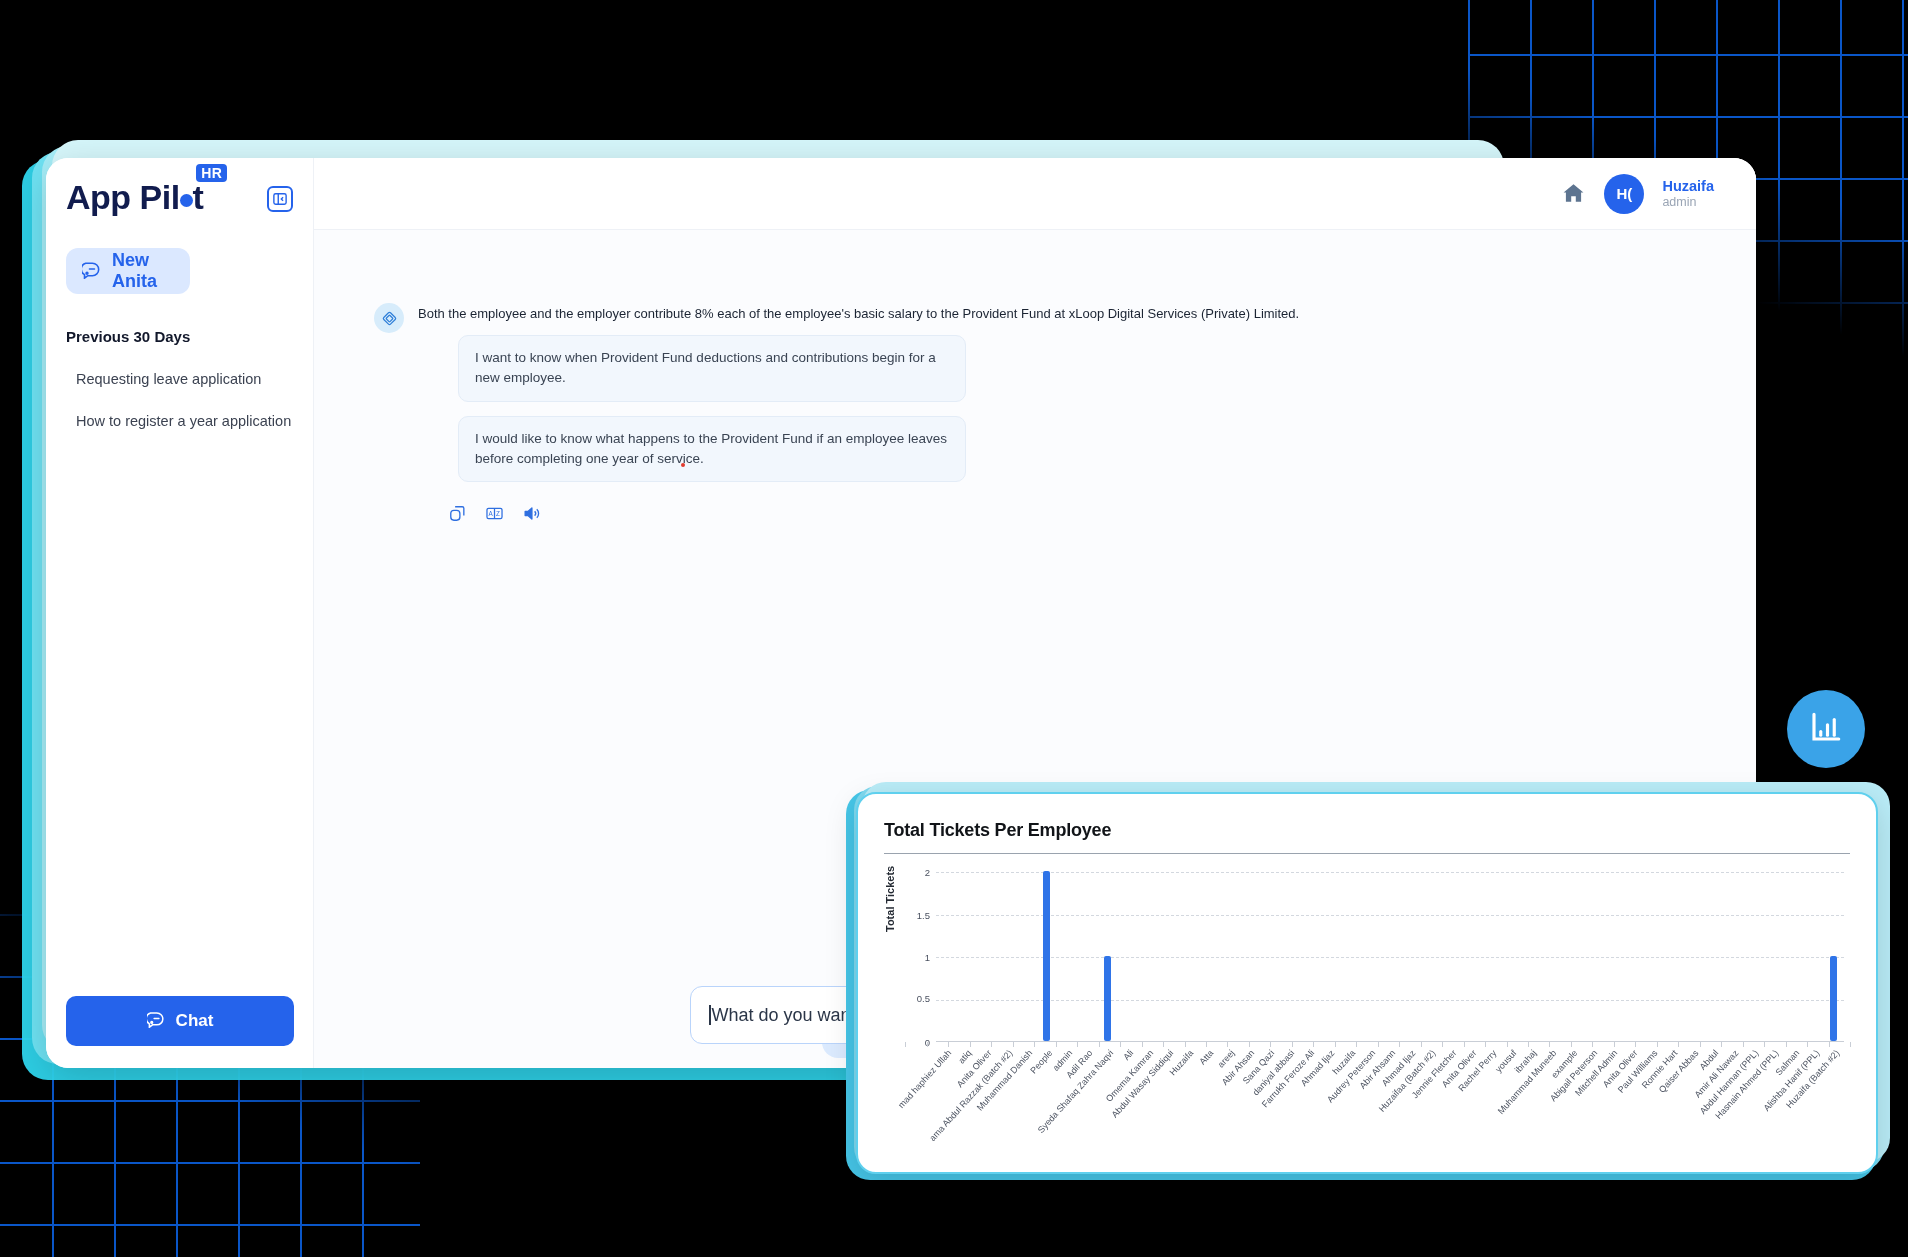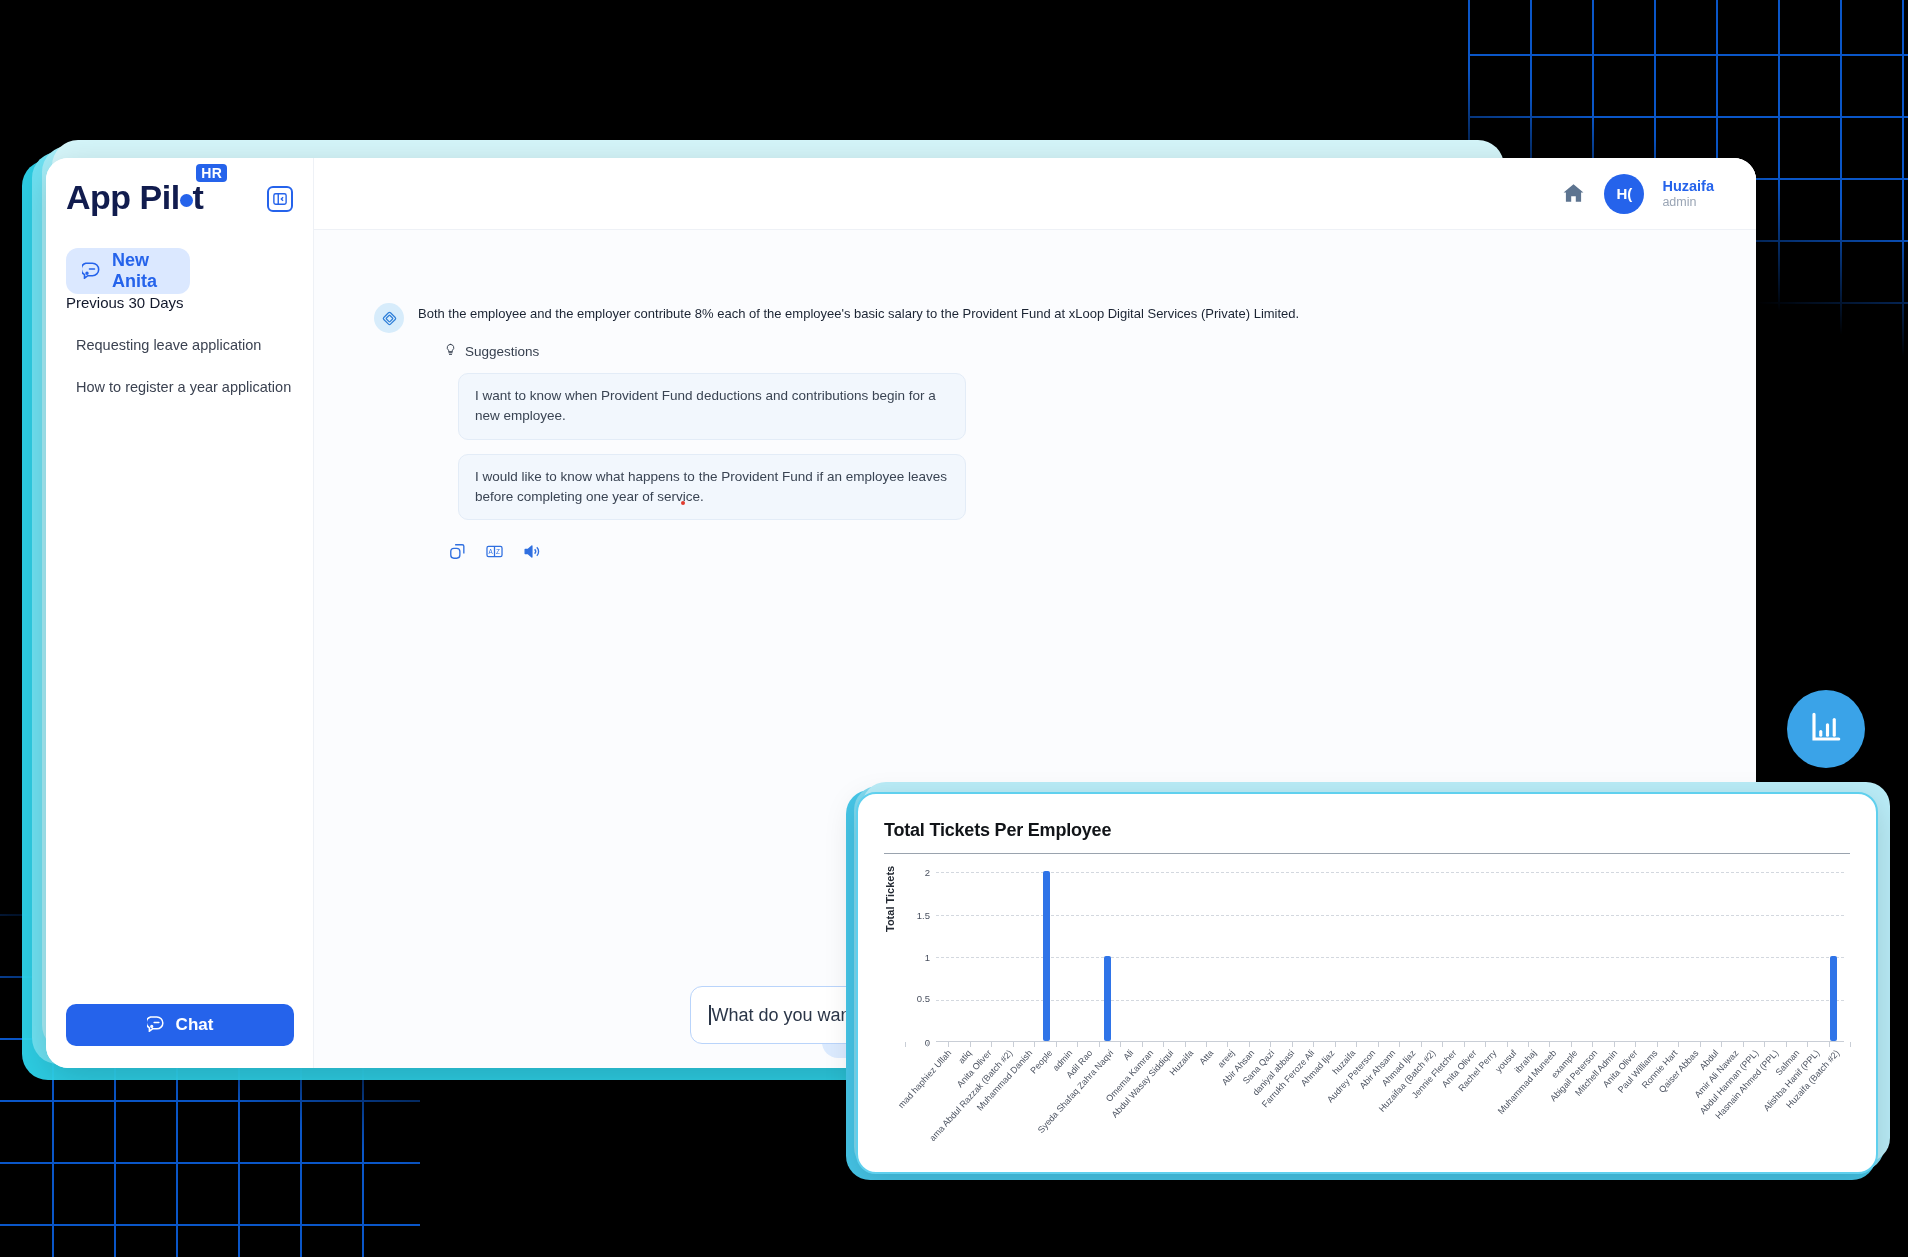--- a/index.html
+++ b/index.html
@@ -83,28 +83,28 @@
     color: #2563eb;
   }
 
   .new-chat {
     margin-top: 34px; height: 46px; border-radius: 12px; background: #dbe8ff;
     display: flex; align-items: center; gap: 10px; padding: 0 16px;
     color: #2563eb; font-size: 18px; font-weight: 700; cursor: pointer;
     width: 124px; min-width: 124px;
   }
   .section-title {
-    font-size: 15px; font-weight: 400; color: #12182b;
+    margin-top: 34px; font-size: 15px; font-weight: 700; color: #12182b;
   }
   .history-item {
     margin-top: 26px; margin-left: 10px; font-size: 14.5px; color: #3b4251;
     white-space: nowrap; overflow: hidden; cursor: pointer;
   }
   .chat-btn {
-    position: absolute; left: 20px; bottom: 22px; width: 228px; height: 42px;
+    position: absolute; left: 20px; bottom: 22px; width: 228px; height: 50px;
     background: #2563eb; color:#fff; border-radius: 10px;
     display:flex; align-items:center; justify-content:center; gap: 10px;
     font-size: 17px; font-weight: 600; cursor: pointer;
   }
 
   
   .main { flex: 1; display: flex; flex-direction: column; background: #fbfcfe; position: relative; }
   .topbar {
     height: 72px; background:#ffffff; border-bottom: 1px solid #eef1f6;
     display:flex; align-items:center; justify-content:flex-end; padding-right: 42px; gap: 18px;
@@ -301,28 +301,20 @@
         <div class="bot-block">
           <div class="bot-avatar">
             <svg width="17" height="17" viewBox="0 0 24 24" fill="none" stroke="currentColor" stroke-width="1.7">
               <rect x="12" y="2.5" width="13.4" height="13.4" rx="2" transform="rotate(45 12 2.5)"></rect>
               <rect x="12" y="7" width="7.1" height="7.1" rx="1" transform="rotate(45 12 7)"></rect>
             </svg>
           </div>
           <div class="bot-body">
             <div class="bot-text">Both the employee and the employer contribute 8% each of the employee's basic salary to the Provident Fund at xLoop Digital Services (Private) Limited.</div>
 
-            <div class="sugg-head">
-              <span>
-                <svg width="13" height="13" viewBox="0 0 24 24" fill="none" stroke="currentColor" stroke-width="1.8" stroke-linecap="round">
-                  <path d="M9 18h6M10 21h4M12 2.5a6 6 0 0 0-3.5 10.9V16h7v-2.6A6 6 0 0 0 12 2.5z"></path>
-                </svg>
-              </span>
-              <span>Suggestions</span>
-            </div>
 
             <div class="sugg-card">I want to know when Provident Fund deductions and contributions begin for a new employee.</div>
             <div class="sugg-card">
               <span>I would like to know what happens to the Provident Fund if an employee leaves before completing one year of service.</span>
               <span class="red-dot"></span>
             </div>
 
             <div class="action-row">
               <span>
                 <svg width="19" height="19" viewBox="0 0 24 24" fill="none" stroke="currentColor" stroke-width="1.7">

